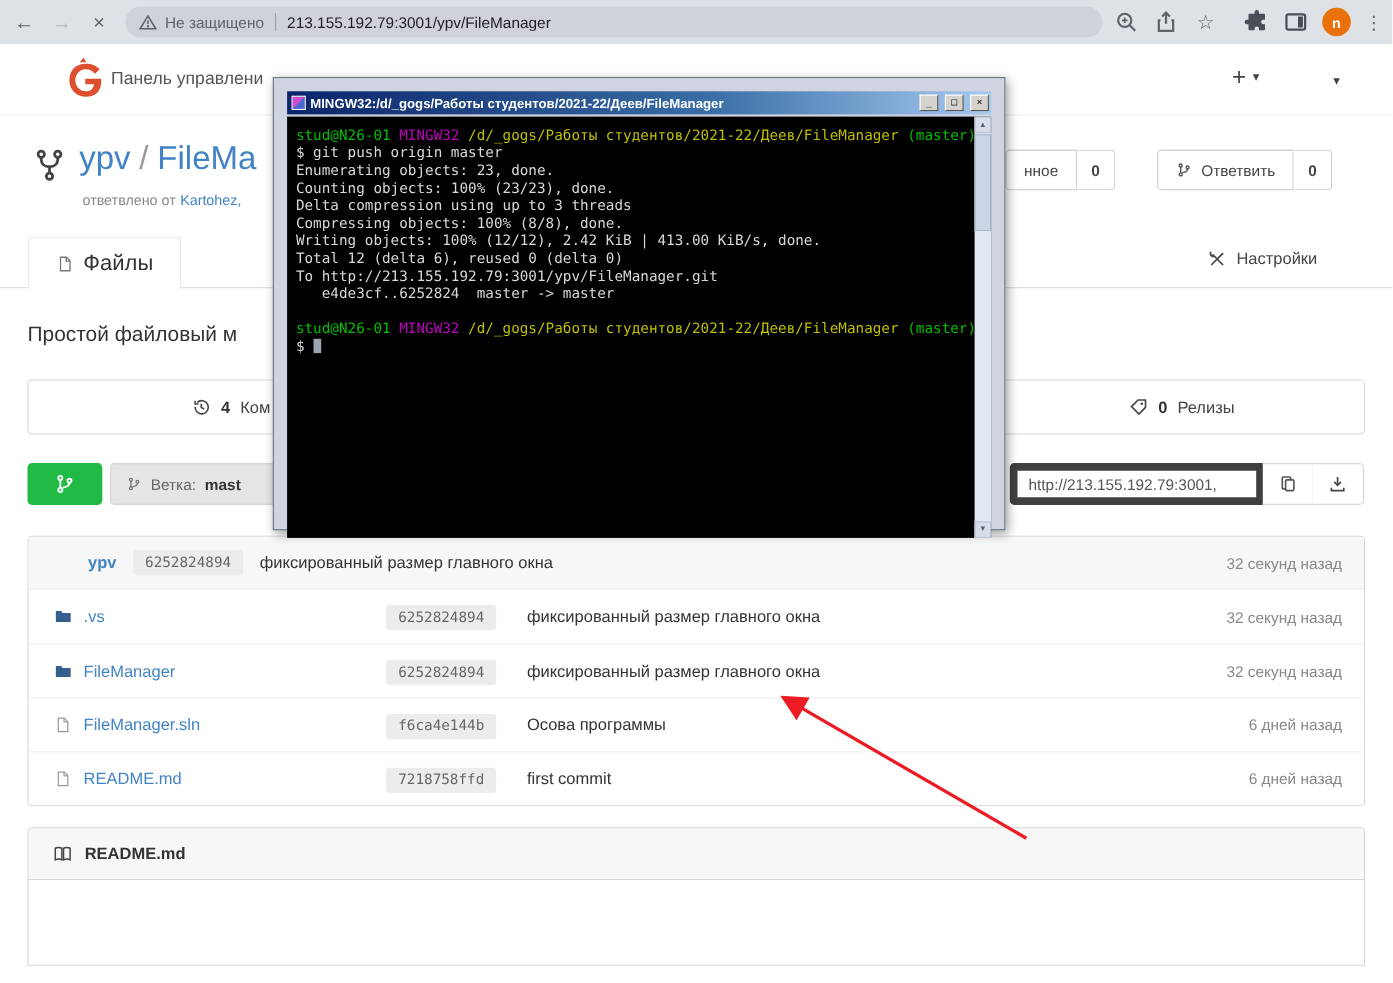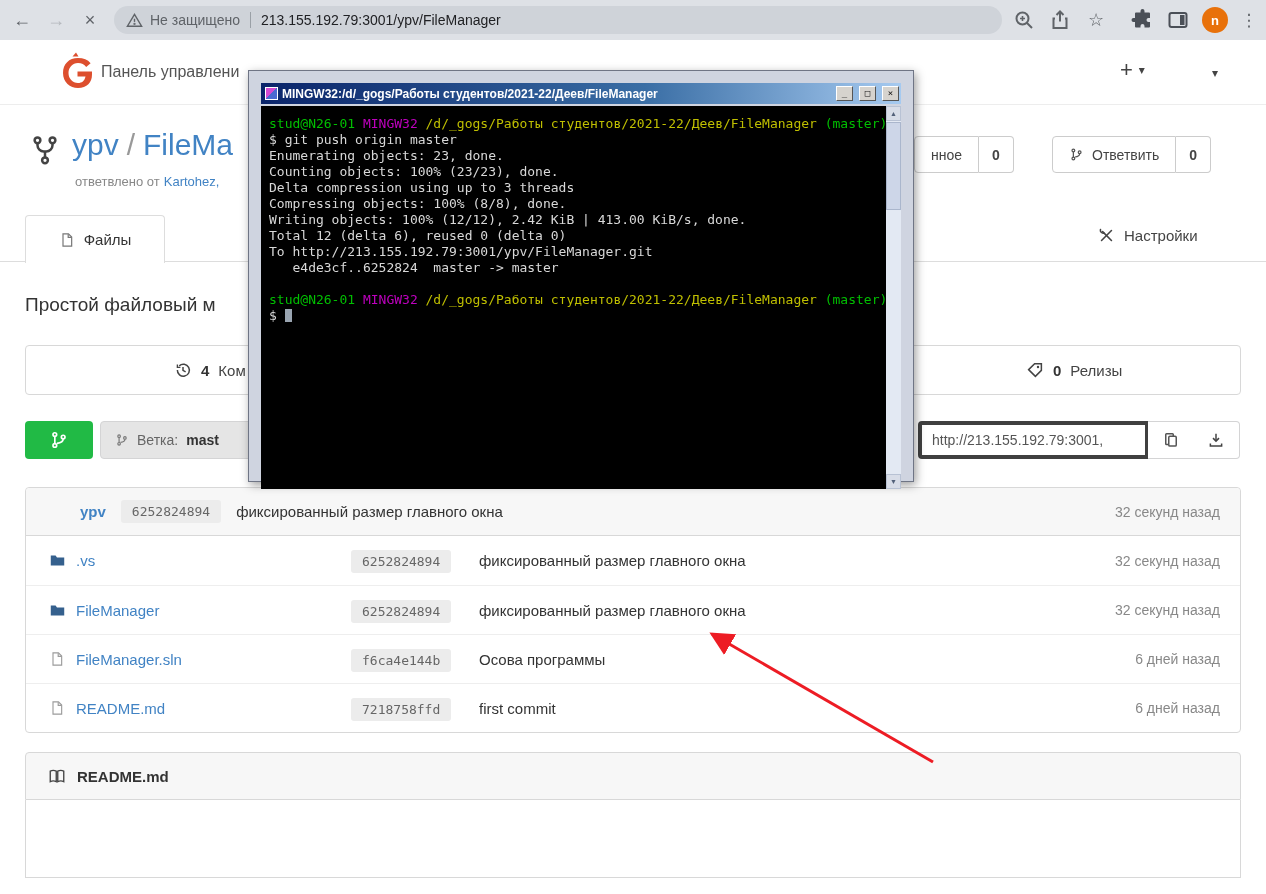--- a/index.html
+++ b/index.html
@@ -50,21 +50,21 @@
   .btn-group .seg.count { border-left:none; border-radius:0 4px 4px 0; font-weight:bold; padding:0 13px; }
   .grp-star { left:914px; }
   .grp-fork { left:1052px; }
   .seg .seg-icon { width:15px; height:17px; display:inline-flex; color:#555; }
 
   
   .tabbar { position:absolute; top:215px; left:0; width:1266px; height:47px; }
   .tabbar .underline { position:absolute; left:0; right:0; bottom:0; height:1px; background:#ddd; }
   .tab-files { position:absolute; left:25px; top:0; height:48px; width:140px; background:#fff; border:1px solid #ddd;
     border-bottom:none; border-radius:4px 4px 0 0; display:flex; align-items:center; justify-content:center; gap:9px;
-    font-size:15px; color:#333; z-index:2; cursor:pointer; }
+    font-size:20px; color:#333; z-index:2; cursor:pointer; }
   .tab-files .tab-icon { width:16px; height:16px; display:inline-flex; }
   .tab-settings { position:absolute; left:1098px; top:12px; display:flex; align-items:center; gap:9px; color:#444;
     font-size:15px; cursor:pointer; }
   .tab-settings .tab-icon { width:17px; height:17px; display:inline-flex; }
 
   
   .repo-desc { position:absolute; left:25px; top:294px; font-size:19px; color:#333; }
 
   
   .stats { position:absolute; left:25px; top:345px; width:1216px; height:50px; border:1px solid #d8d8d8;
@@ -78,21 +78,21 @@
 
   
   .actionbar { position:absolute; top:421px; left:0; width:1266px; height:38px; }
   .btn-green { position:absolute; left:25px; width:68px; height:38px; background:var(--button_green,#21ba45);
     border-radius:4px; display:flex; align-items:center; justify-content:center; cursor:pointer; }
   .btn-green svg { width:20px; height:20px; color:#fff; }
   .branch-btn { position:absolute; left:100px; height:38px; width:162px; padding:0 14px; border:1px solid #d4d4d5;
     border-radius:4px; background:#e5e5e5; display:flex; align-items:center; gap:8px; font-size:14px; color:#666; cursor:pointer; }
   .branch-btn b { color:#333; }
   .branch-btn .b-icon { width:14px; height:16px; display:inline-flex; color:#777; }
-  .clone-input { position:absolute; left:918px; width:231px; height:38px; border:4px solid #404040;
+  .clone-input { position:absolute; left:918px; width:231px; height:38px; border:7px solid #404040;
     border-radius:4px 0 0 4px; padding:0 10px; font-size:14px; color:#555; background:#fff; outline:none; }
   .sq-btn { position:absolute; width:46px; height:38px; border:1px solid #d4d4d5; background:#fff;
     display:flex; align-items:center; justify-content:center; cursor:pointer; }
   .btn-copy { left:1148px; border-left:none; }
   .btn-download { left:1193px; width:47px; border-left:none; border-radius:0 4px 4px 0; }
   .sq-btn svg { width:18px; height:18px; }
 
   
   .file-table { position:absolute; left:25px; top:487px; width:1216px; background:#fff; border:1px solid #d8d8d8;
     border-radius:4px; font-size:15px; }

